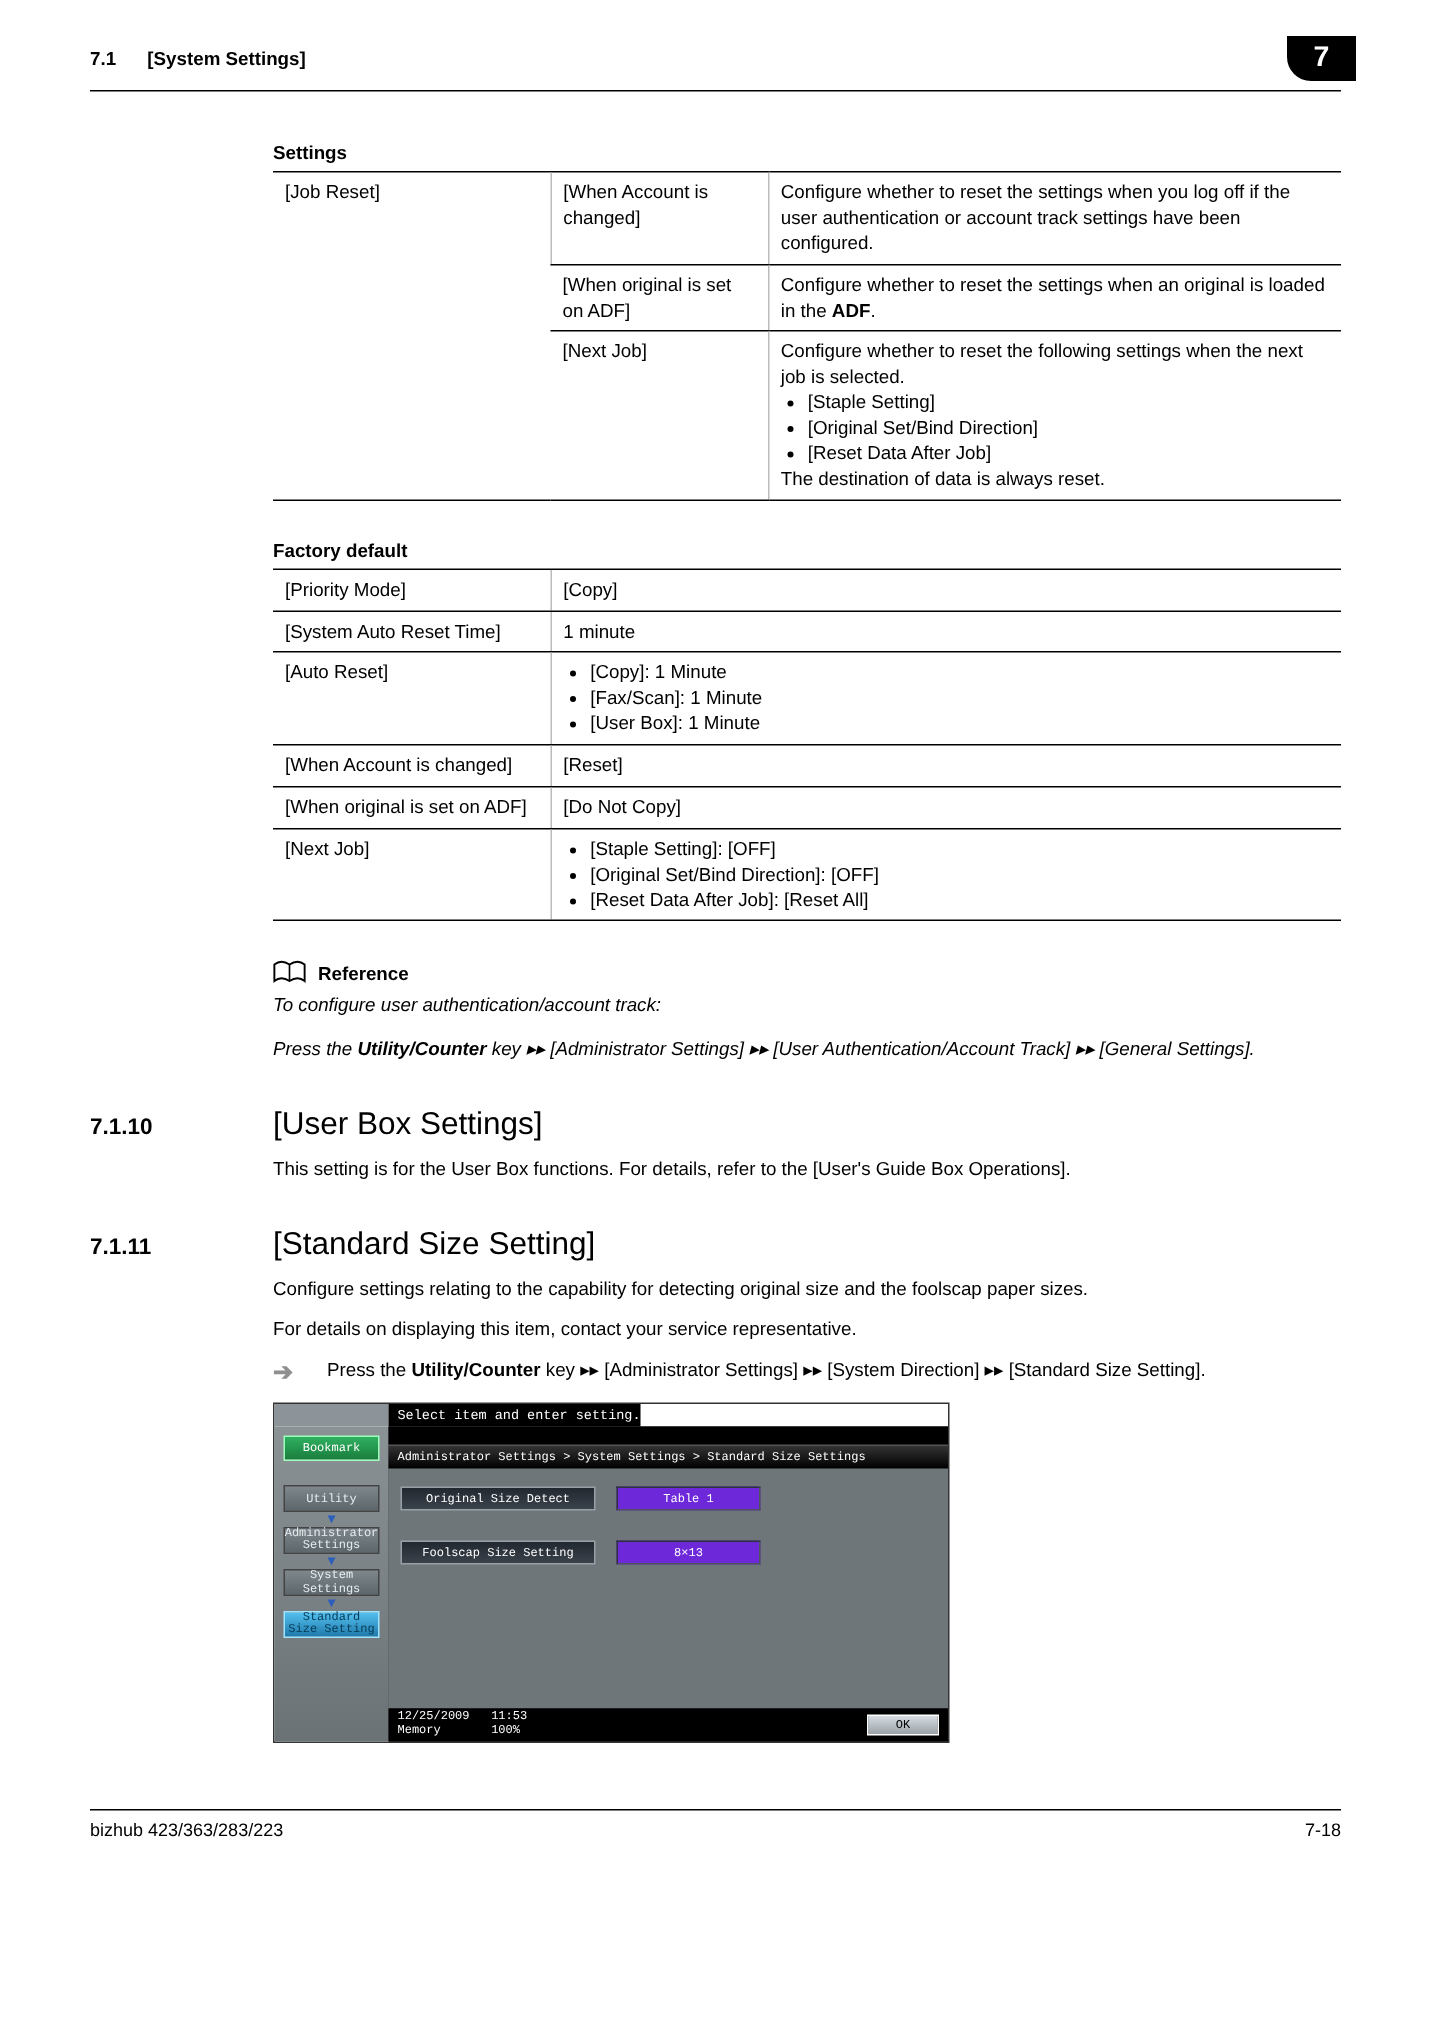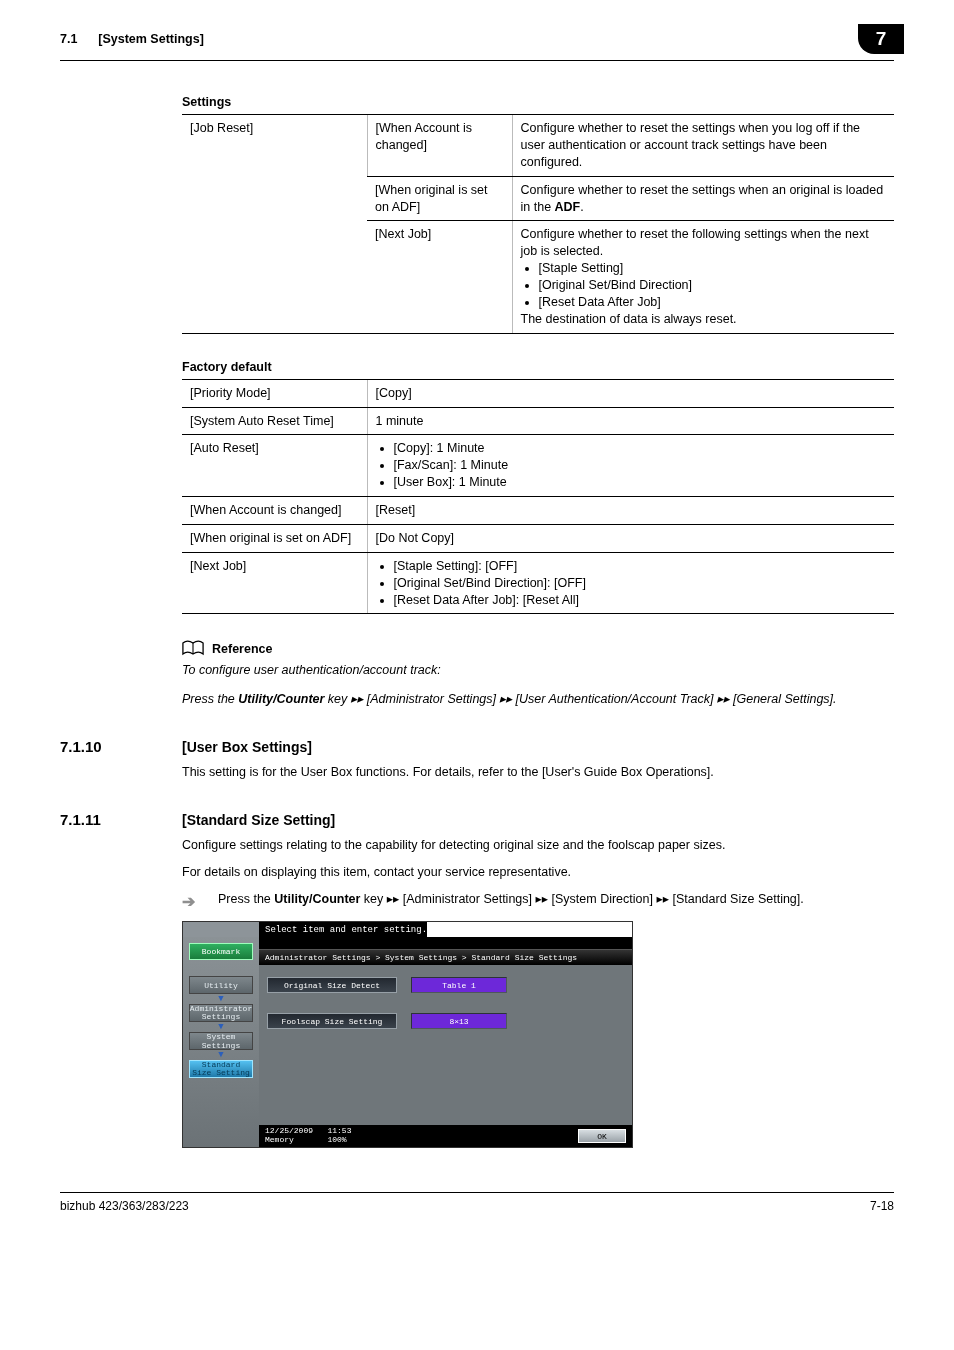--- a/index.html
+++ b/index.html
@@ -41,21 +41,21 @@
   table.data td:first-child { border-left: none; }
   ul.inner { margin: 0; padding-left: 18px; }
   ul.inner li { margin: 0; padding: 0; }
   .reference-head { display: flex; align-items: center; gap: 8px; margin-top: 2px; margin-bottom: 4px; }
   .reference-head .title { font-weight: bold; font-size: 12.5px; }
   .book-icon { width: 22px; height: 17px; }
   .italic { font-style: italic; font-size: 12.5px; line-height: 1.45; }
   .italic b { font-weight: bold; font-style: italic; }
   .h-section { display: flex; align-items: baseline; gap: 28px; margin-top: 30px; margin-bottom: 8px; }
   .h-section .num { font-size: 15px; font-weight: bold; width: 94px; }
-  .h-section .title { font-size: 14px; font-weight: bold; }
+  .h-section .title { font-size: 21px; font-weight: normal; }
   .body-text { font-size: 12.5px; line-height: 1.45; margin-bottom: 9px; }
   .arrow-step { display: flex; gap: 18px; font-size: 12.5px; line-height: 1.45; margin-top: 6px; }
   .arrow-step .arrow { color: #8f8f8f; font-size: 16px; font-weight: bold; width: 18px; flex-shrink: 0; }
 
   
   .shot-wrap { margin-top: 8px; margin-left: 122px; }
   .shot {
     width: 451px;
     border: 1px solid #333;
     font-family: "Courier New", monospace;

